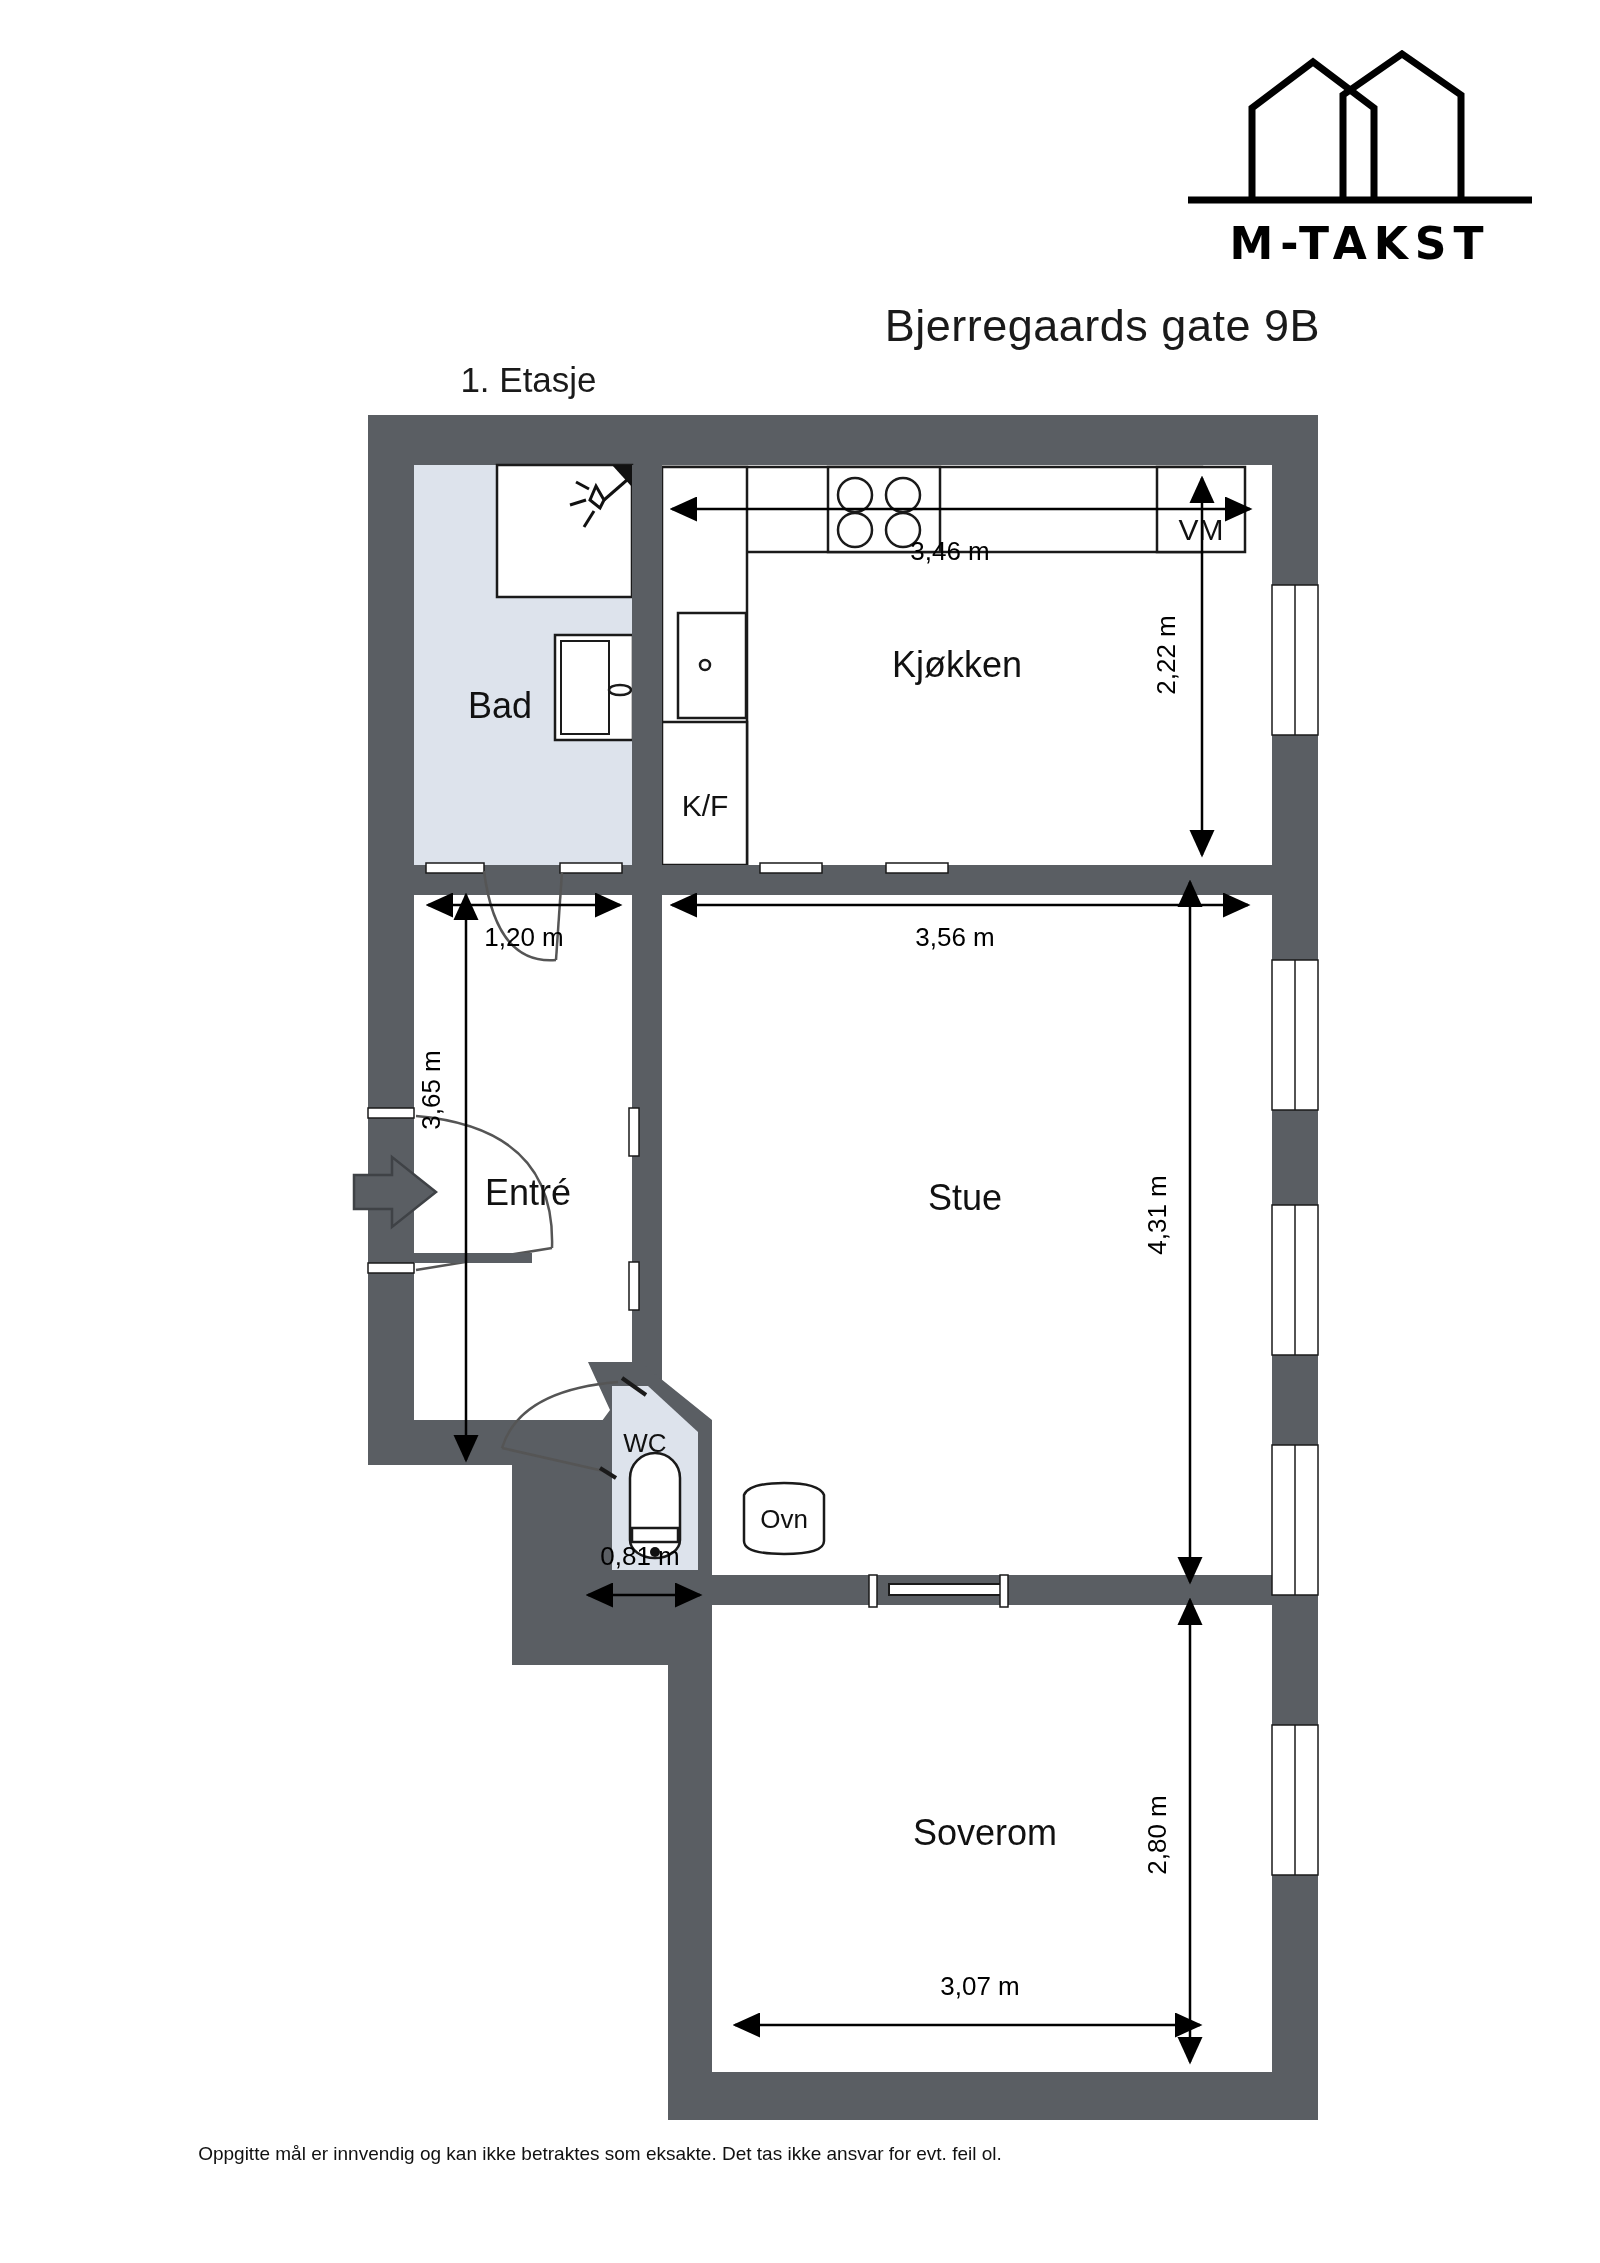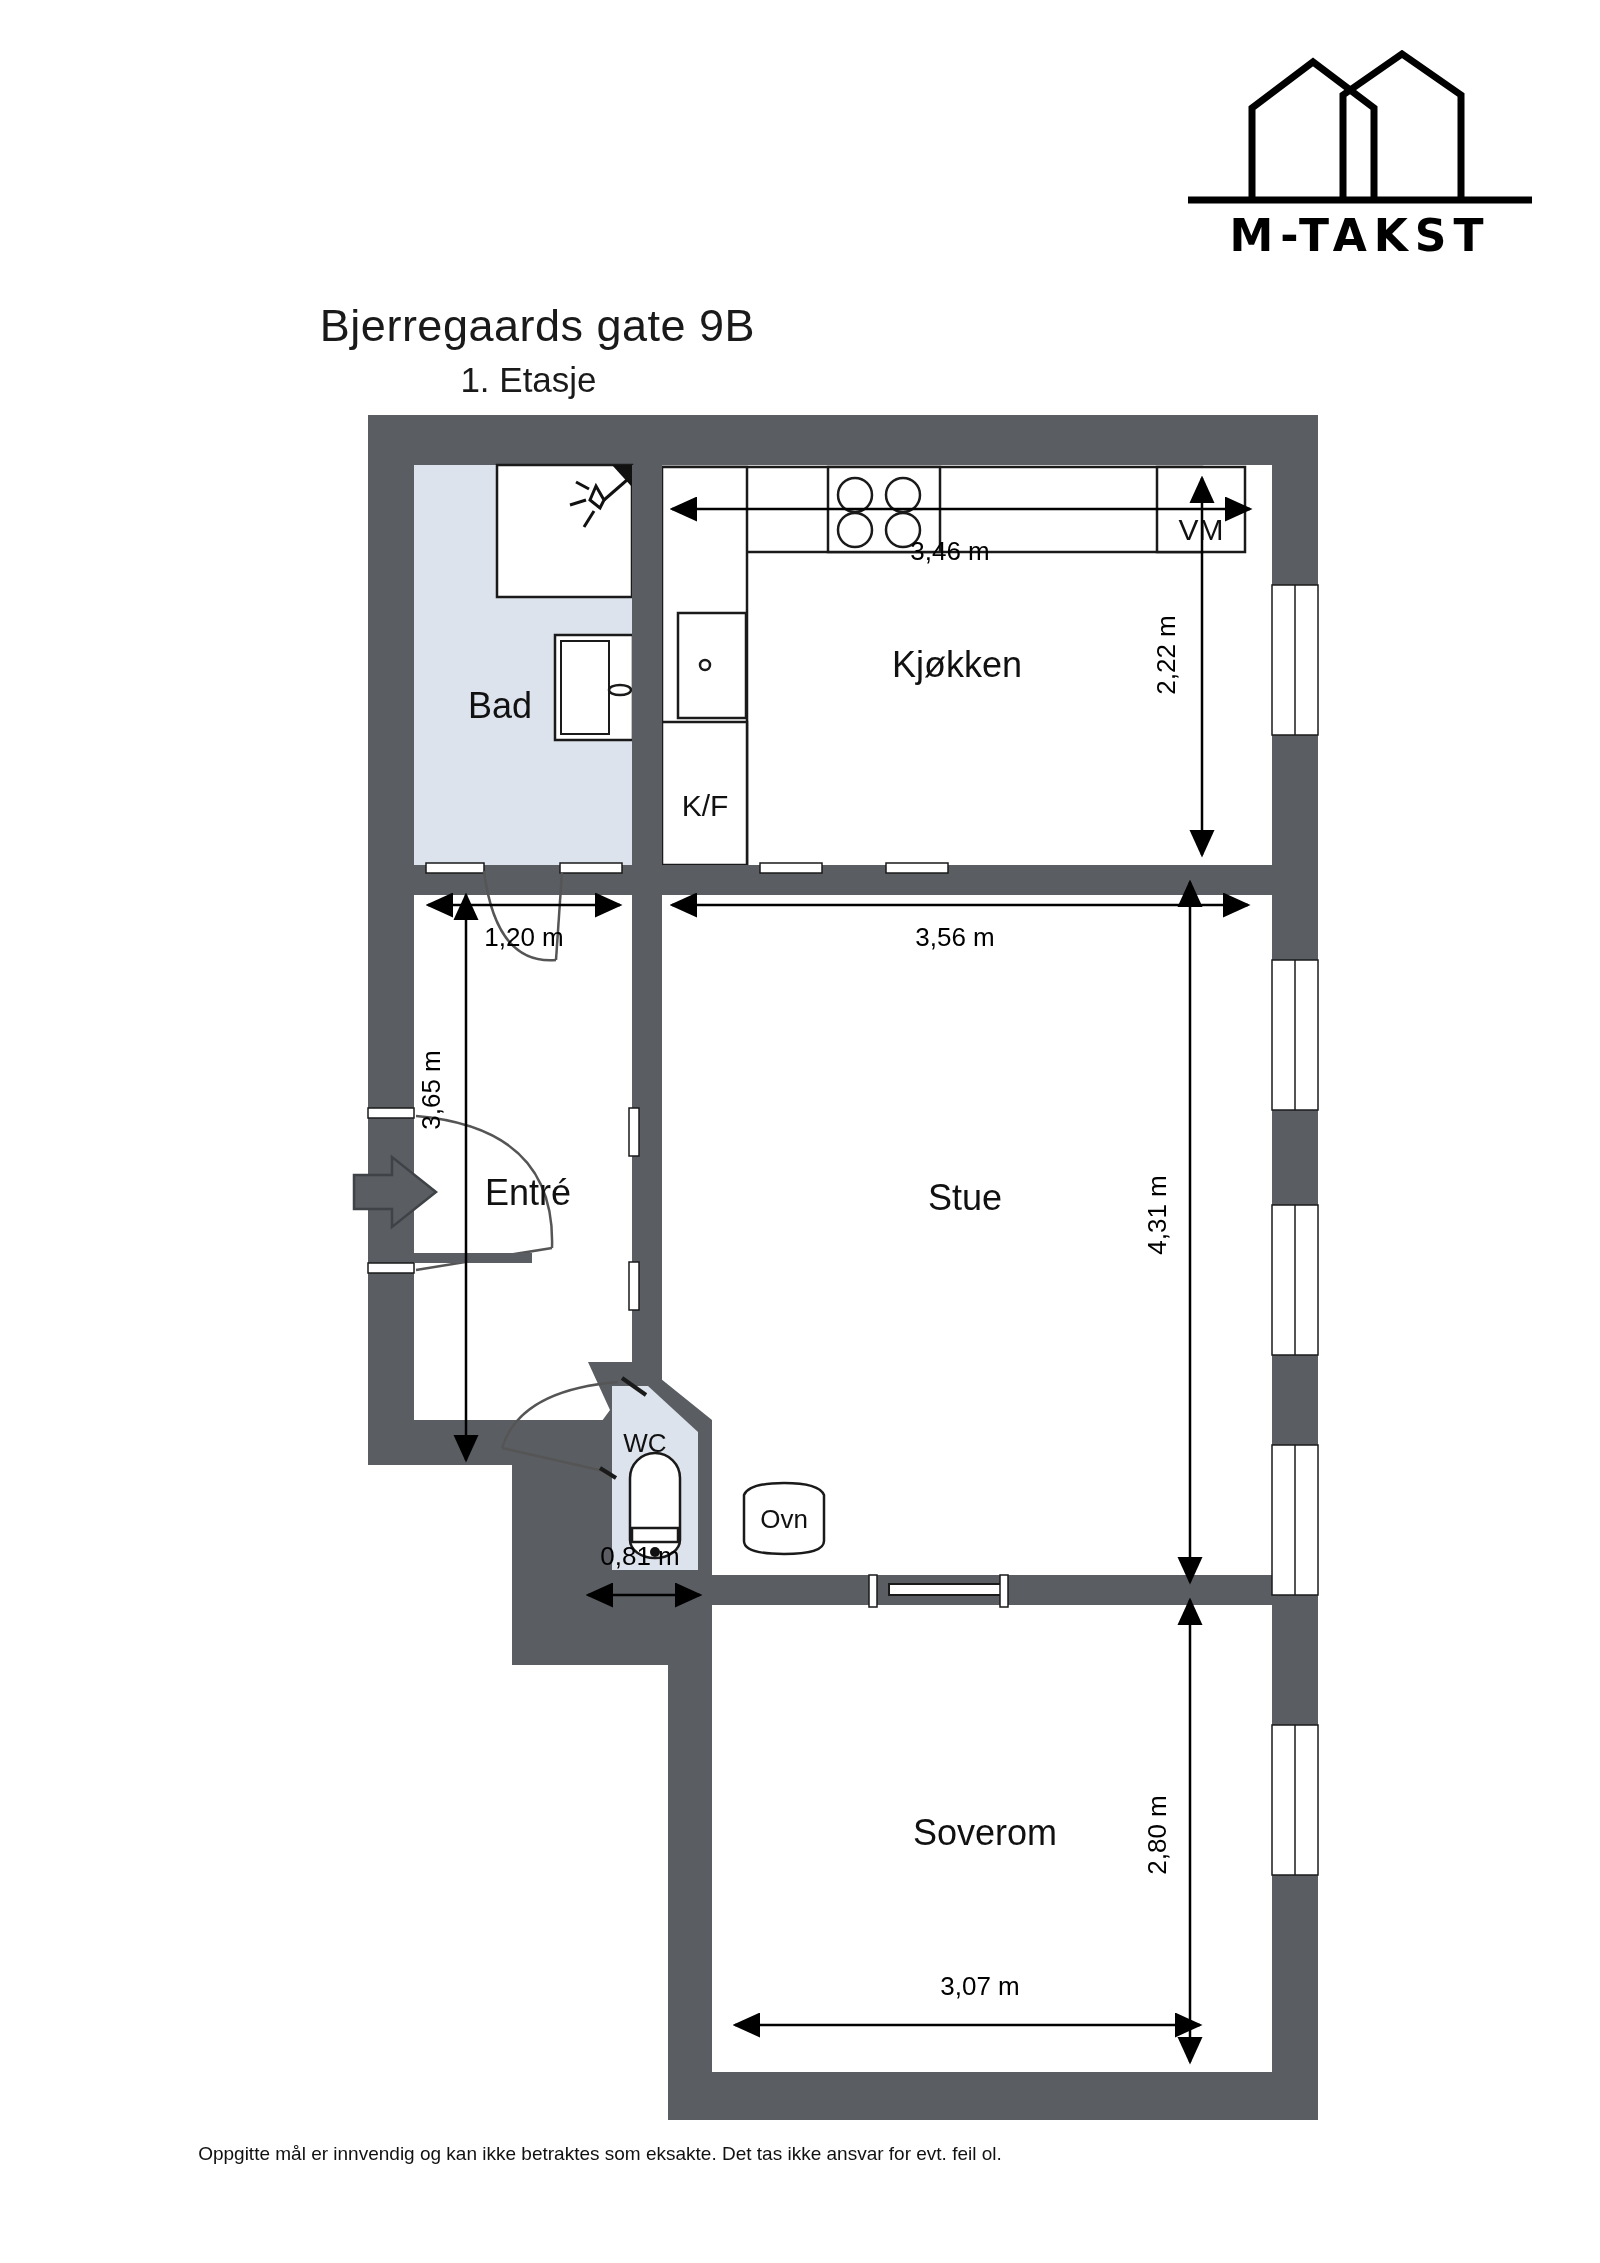--- a/index.html
+++ b/index.html
@@ -21,35 +21,35 @@
     position: absolute;
     left: 1180px;
     top: 50px;
     width: 360px;
     height: 230px;
   }
   #logo-mark { position: absolute; left: 0; top: 0; width: 360px; height: 165px; }
   #logo-text {
     position: absolute;
     left: 0;
-    top: 160px;
+    top: 168px;
     width: 360px;
     text-align: center;
     font-size: 44px;
     font-weight: bold;
     letter-spacing: 7px;
     color: #000;
     font-family: "DejaVu Sans", sans-serif;
   }
 
   
   #title {
     position: absolute;
     left: 0; top: 300px; width: 1600px;
-    text-align: center;
+    text-align: right;
     font-size: 45px;
     color: #1a1a1a;
     letter-spacing: 0.5px;
     padding-left: 35px;
   }
   #title-inner { display: inline-block; transform: translateX(-280px); }
   #subtitle {
     position: absolute;
     left: 0; top: 360px; width: 1600px;
     text-align: center;

